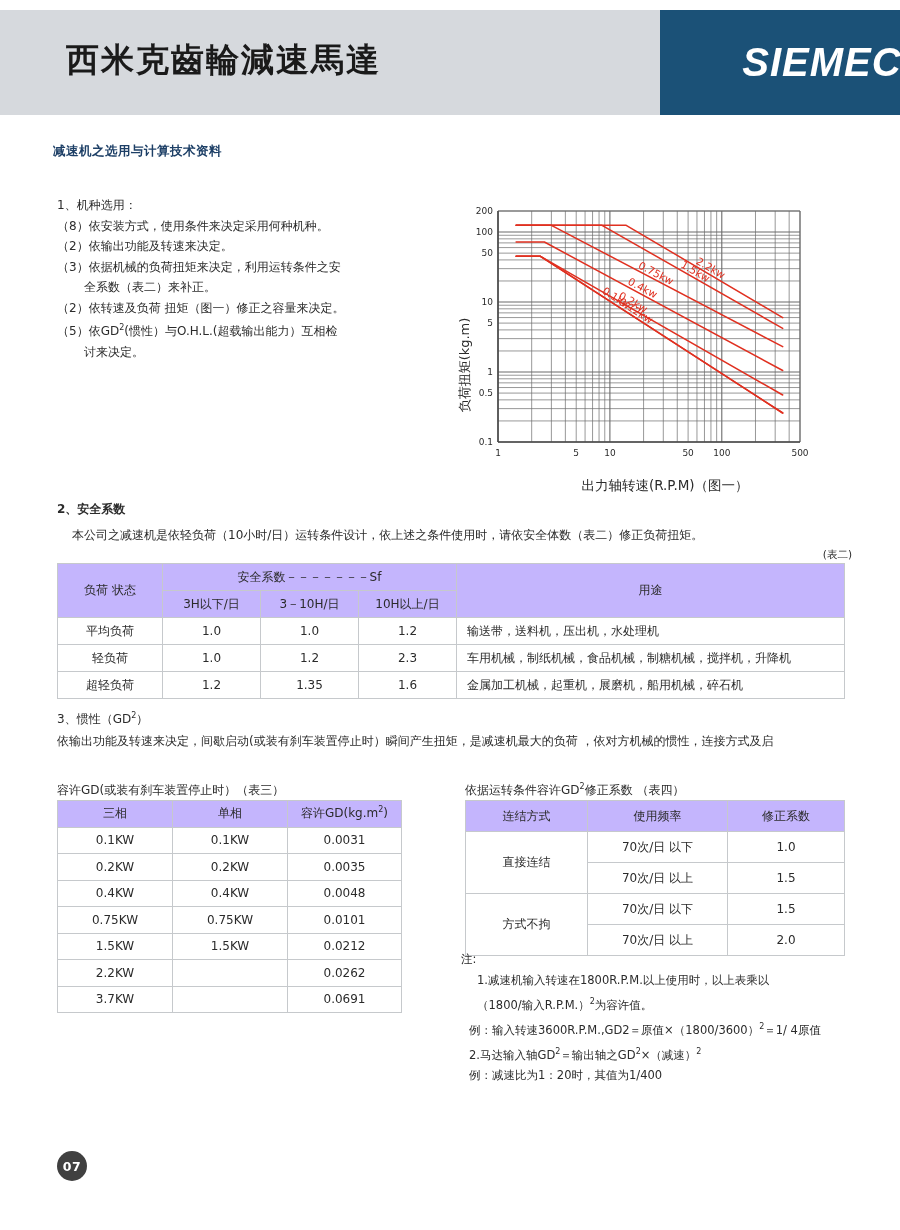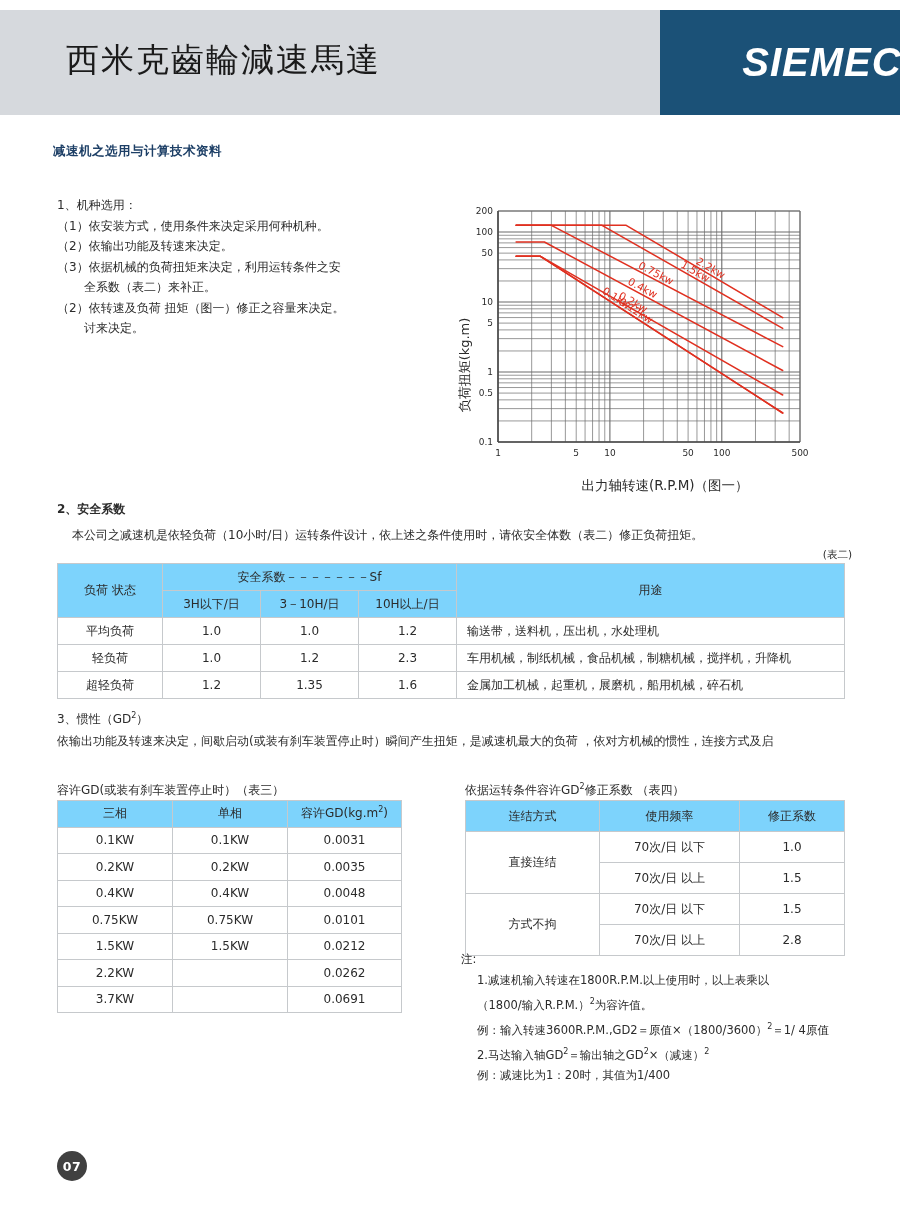--- a/index.html
+++ b/index.html
@@ -9,21 +9,21 @@
     font-family:"DejaVu Sans","Liberation Sans",sans-serif;
     color:#2b2b2b; position:relative; overflow:hidden;
   }
 
   
   #header { position:absolute; left:0; top:10px; width:900px; height:105px; }
   #header-gray { position:absolute; left:0; top:0; width:660px; height:105px; background:#d6d9dd; }
   #header-blue { position:absolute; left:660px; top:0; width:240px; height:105px; background:#1b5177; }
   #header-title {
     position:absolute; left:66px; top:50px; transform:translateY(-50%);
-    font-size:33px; font-weight:normal; letter-spacing:2px; color:#1a1a1a;
+    font-size:33px; font-weight:bold; letter-spacing:2px; color:#1a1a1a;
     font-family:"DejaVu Sans","Liberation Sans",sans-serif; white-space:nowrap;
   }
   #brand {
     position:absolute; left:0; top:0; width:240px; height:105px;
     display:flex; align-items:center; justify-content:center;
     color:#fff; font-size:40px; font-style:italic; font-weight:bold; letter-spacing:1px;
     font-family:"Liberation Sans",sans-serif;
     margin-left:42px;
   }
 
@@ -46,41 +46,41 @@
   #sec2-title { position:absolute; left:57px; top:501px; font-size:12px; font-weight:bold; }
   #sec2-desc  { position:absolute; left:72px; top:527px; font-size:12px; white-space:nowrap; }
   #tbl2-cap   { position:absolute; right:48px; top:548px; font-size:10.5px; }
 
   table { border-collapse:collapse; font-size:12px; }
   .tbl { position:absolute; }
   .tbl td, .tbl th {
     border:1px solid #c6c9cc; text-align:center; font-weight:normal;
     color:#2b2b2b; padding:0 4px;
   }
-  .hd { background:#7dd3fc; }
+  .hd { background:#c4b5fd; }
   .lt { text-align:left !important; padding-left:10px !important; }
 
   #tbl2 { left:57px; top:563px; width:788px; }
   #tbl2 td { height:27px; }
 
   
   #sec3-title { position:absolute; left:57px; top:711px; font-size:12px; }
   #sec3-p { position:absolute; left:57px; top:731px; width:790px; font-size:12px; line-height:20.5px; }
   #tbl3-cap { position:absolute; left:57px; top:782px; font-size:12px; }
   #tbl4-cap { position:absolute; left:465px; top:782px; font-size:12px; }
 
   #tbl3 { left:57px; top:800px; width:345px; }
   #tbl3 td { height:26.5px; }
   #tbl4 { left:465px; top:800px; width:380px; }
   #tbl4 td { height:31px; }
 
   
   #notes { position:absolute; left:461px; top:949px; width:400px; font-size:11.5px; line-height:21px; }
   #notes .nt { padding-left:16px; white-space:nowrap; }
-  #notes .nt2 { padding-left:8px; white-space:nowrap;margin-left:8px; }
+  #notes .nt2 { padding-left:8px; white-space:nowrap; }
 
   
   #page-badge {
     position:absolute; left:57px; top:1151px; width:30px; height:30px; border-radius:50%;
     background:#404040; color:#fff; font-size:12.5px; font-weight:bold;
     display:flex; align-items:center; justify-content:center; letter-spacing:.5px;
   }
 </style>
 </head>
 <body>
@@ -90,25 +90,26 @@
   <div id="header-blue">
     <div id="brand">SIEMEC</div>
   </div>
   <div id="header-title">西米克齒輪減速馬達</div>
 </div>
 
 <div id="subtitle">减速机之选用与计算技术资料</div>
 
 <div id="sec1">
   <div class="ln">1、机种选用：</div>
-  <div class="ln">（1）依安装方式，使用条件来决定采用何种机种。</div>
+  <div class="ln">（8）依安装方式，使用条件来决定采用何种机种。</div>
   <div class="ln">（2）依输出功能及转速来决定。</div>
   <div class="ln">（3）依据机械的负荷扭矩来决定，利用运转条件之安</div>
   <div class="ln ind">全系数（表二）来补正。</div>
   <div class="ln">（2）依转速及负荷 扭矩（图一）修正之容量来决定。</div>
+  <div class="ln">（5）依GD<sup>2</sup>(惯性）与O.H.L.(超载输出能力）互相检</div>
   <div class="ln ind">讨来决定。</div>
 </div>
 
 <div id="chart-wrap">
   <svg id="chart-svg" width="400" height="300" viewBox="0 0 400 300">
     <g id="chart-grid">
         <line x1="43" y1="16" x2="43" y2="247" stroke="#6b6b6b" stroke-width="1.1"></line>
         <line x1="76.68361209812245" y1="16" x2="76.68361209812245" y2="247" stroke="#6b6b6b" stroke-width="0.7"></line>
         <line x1="96.38726206436155" y1="16" x2="96.38726206436155" y2="247" stroke="#6b6b6b" stroke-width="0.7"></line>
         <line x1="110.3672241962449" y1="16" x2="110.3672241962449" y2="247" stroke="#6b6b6b" stroke-width="0.7"></line>
@@ -297,41 +298,41 @@
       <td>3.7KW</td>
       <td></td>
       <td>0.0691</td>
     </tr>
   </tbody>
 </table>
 
 <table class="tbl" id="tbl4">
   <tbody>
     <tr>
-      <td class="hd" style="width:134px">连结方式</td>
+      <td class="hd" style="width:122px">连结方式</td>
       <td class="hd" style="width:140px">使用频率</td>
       <td class="hd">修正系数</td>
     </tr>
     <tr>
       <td rowspan="2">直接连结</td>
       <td>70次/日  以下</td>
       <td>1.0</td>
     </tr>
     <tr>
       <td>70次/日  以上</td>
       <td>1.5</td>
     </tr>
     <tr>
       <td rowspan="2">方式不拘</td>
       <td>70次/日  以下</td>
       <td>1.5</td>
     </tr>
     <tr>
       <td>70次/日  以上</td>
-      <td>2.8</td>
+      <td>2.0</td>
     </tr>
   </tbody>
 </table>
 
 <div id="notes">
   <div>注:</div>
   <div class="nt">1.减速机输入转速在1800R.P.M.以上使用时，以上表乘以</div>
   <div class="nt">（1800/输入R.P.M.）<sup>2</sup>为容许值。</div>
   <div class="nt2">例：输入转速3600R.P.M.,GD2＝原值×（1800/3600）<sup>2</sup>＝1/ 4原值</div>
   <div class="nt2">2.马达输入轴GD<sup>2</sup>＝输出轴之GD<sup>2</sup>×（减速）<sup>2</sup></div>

